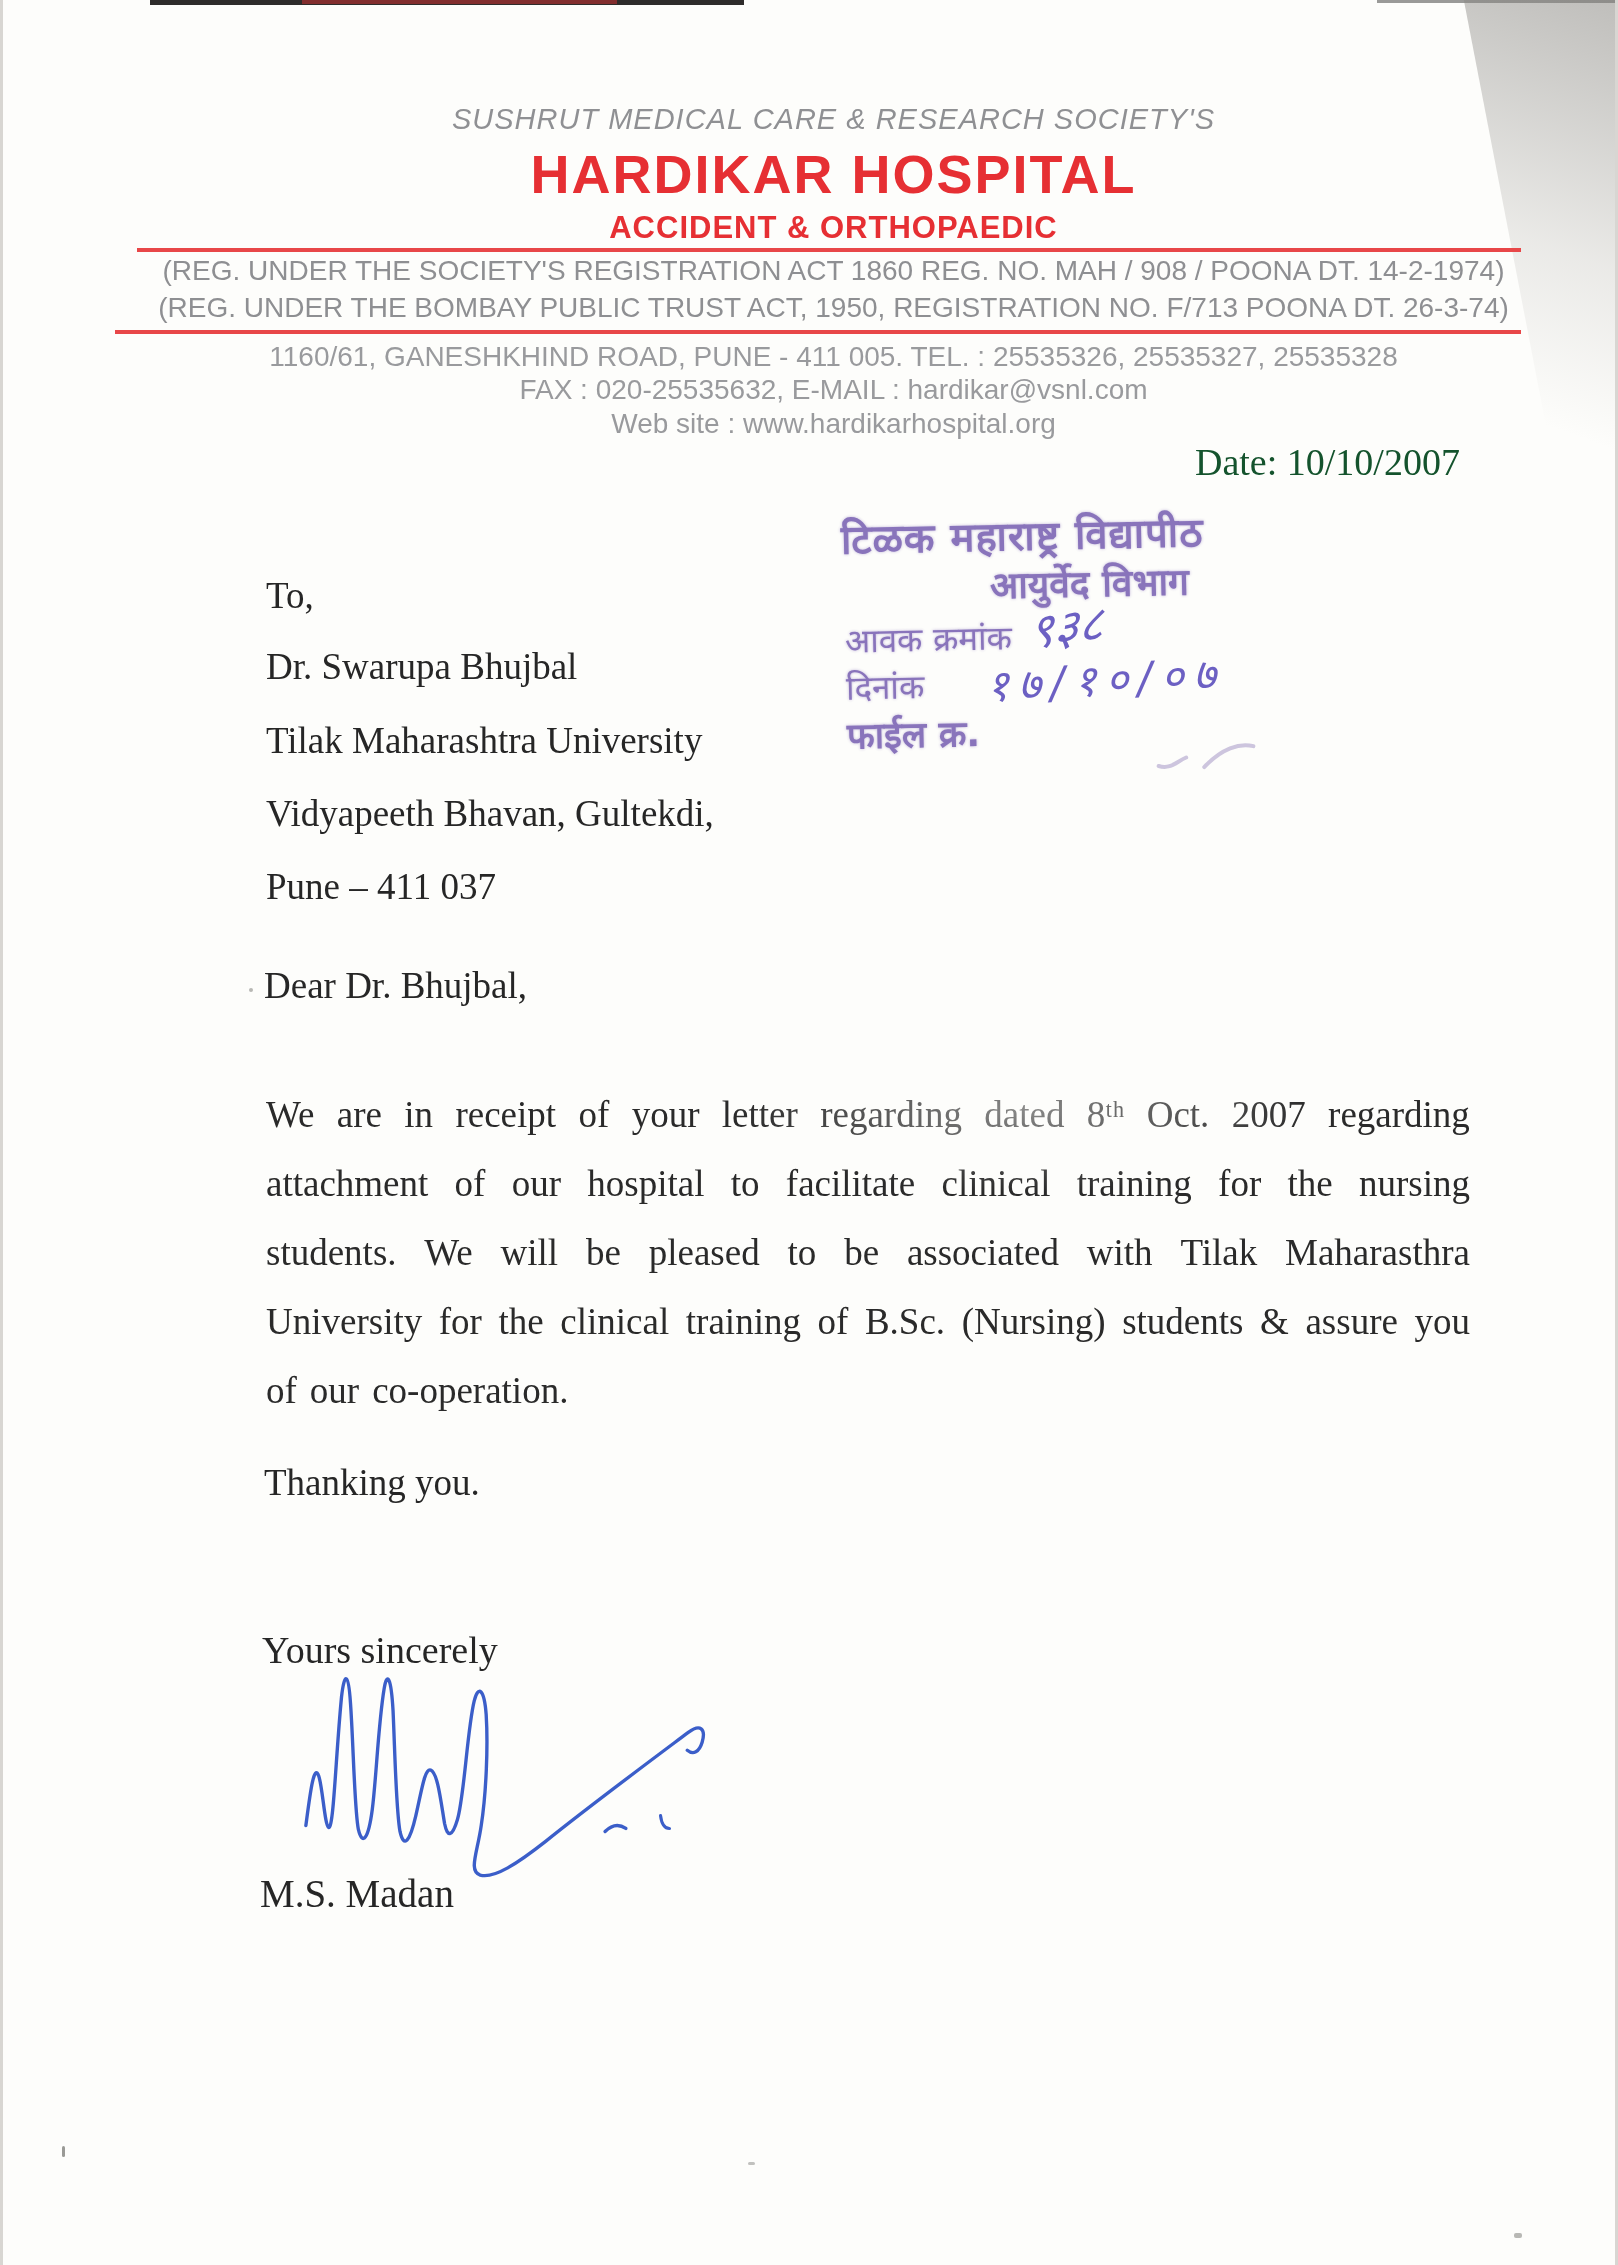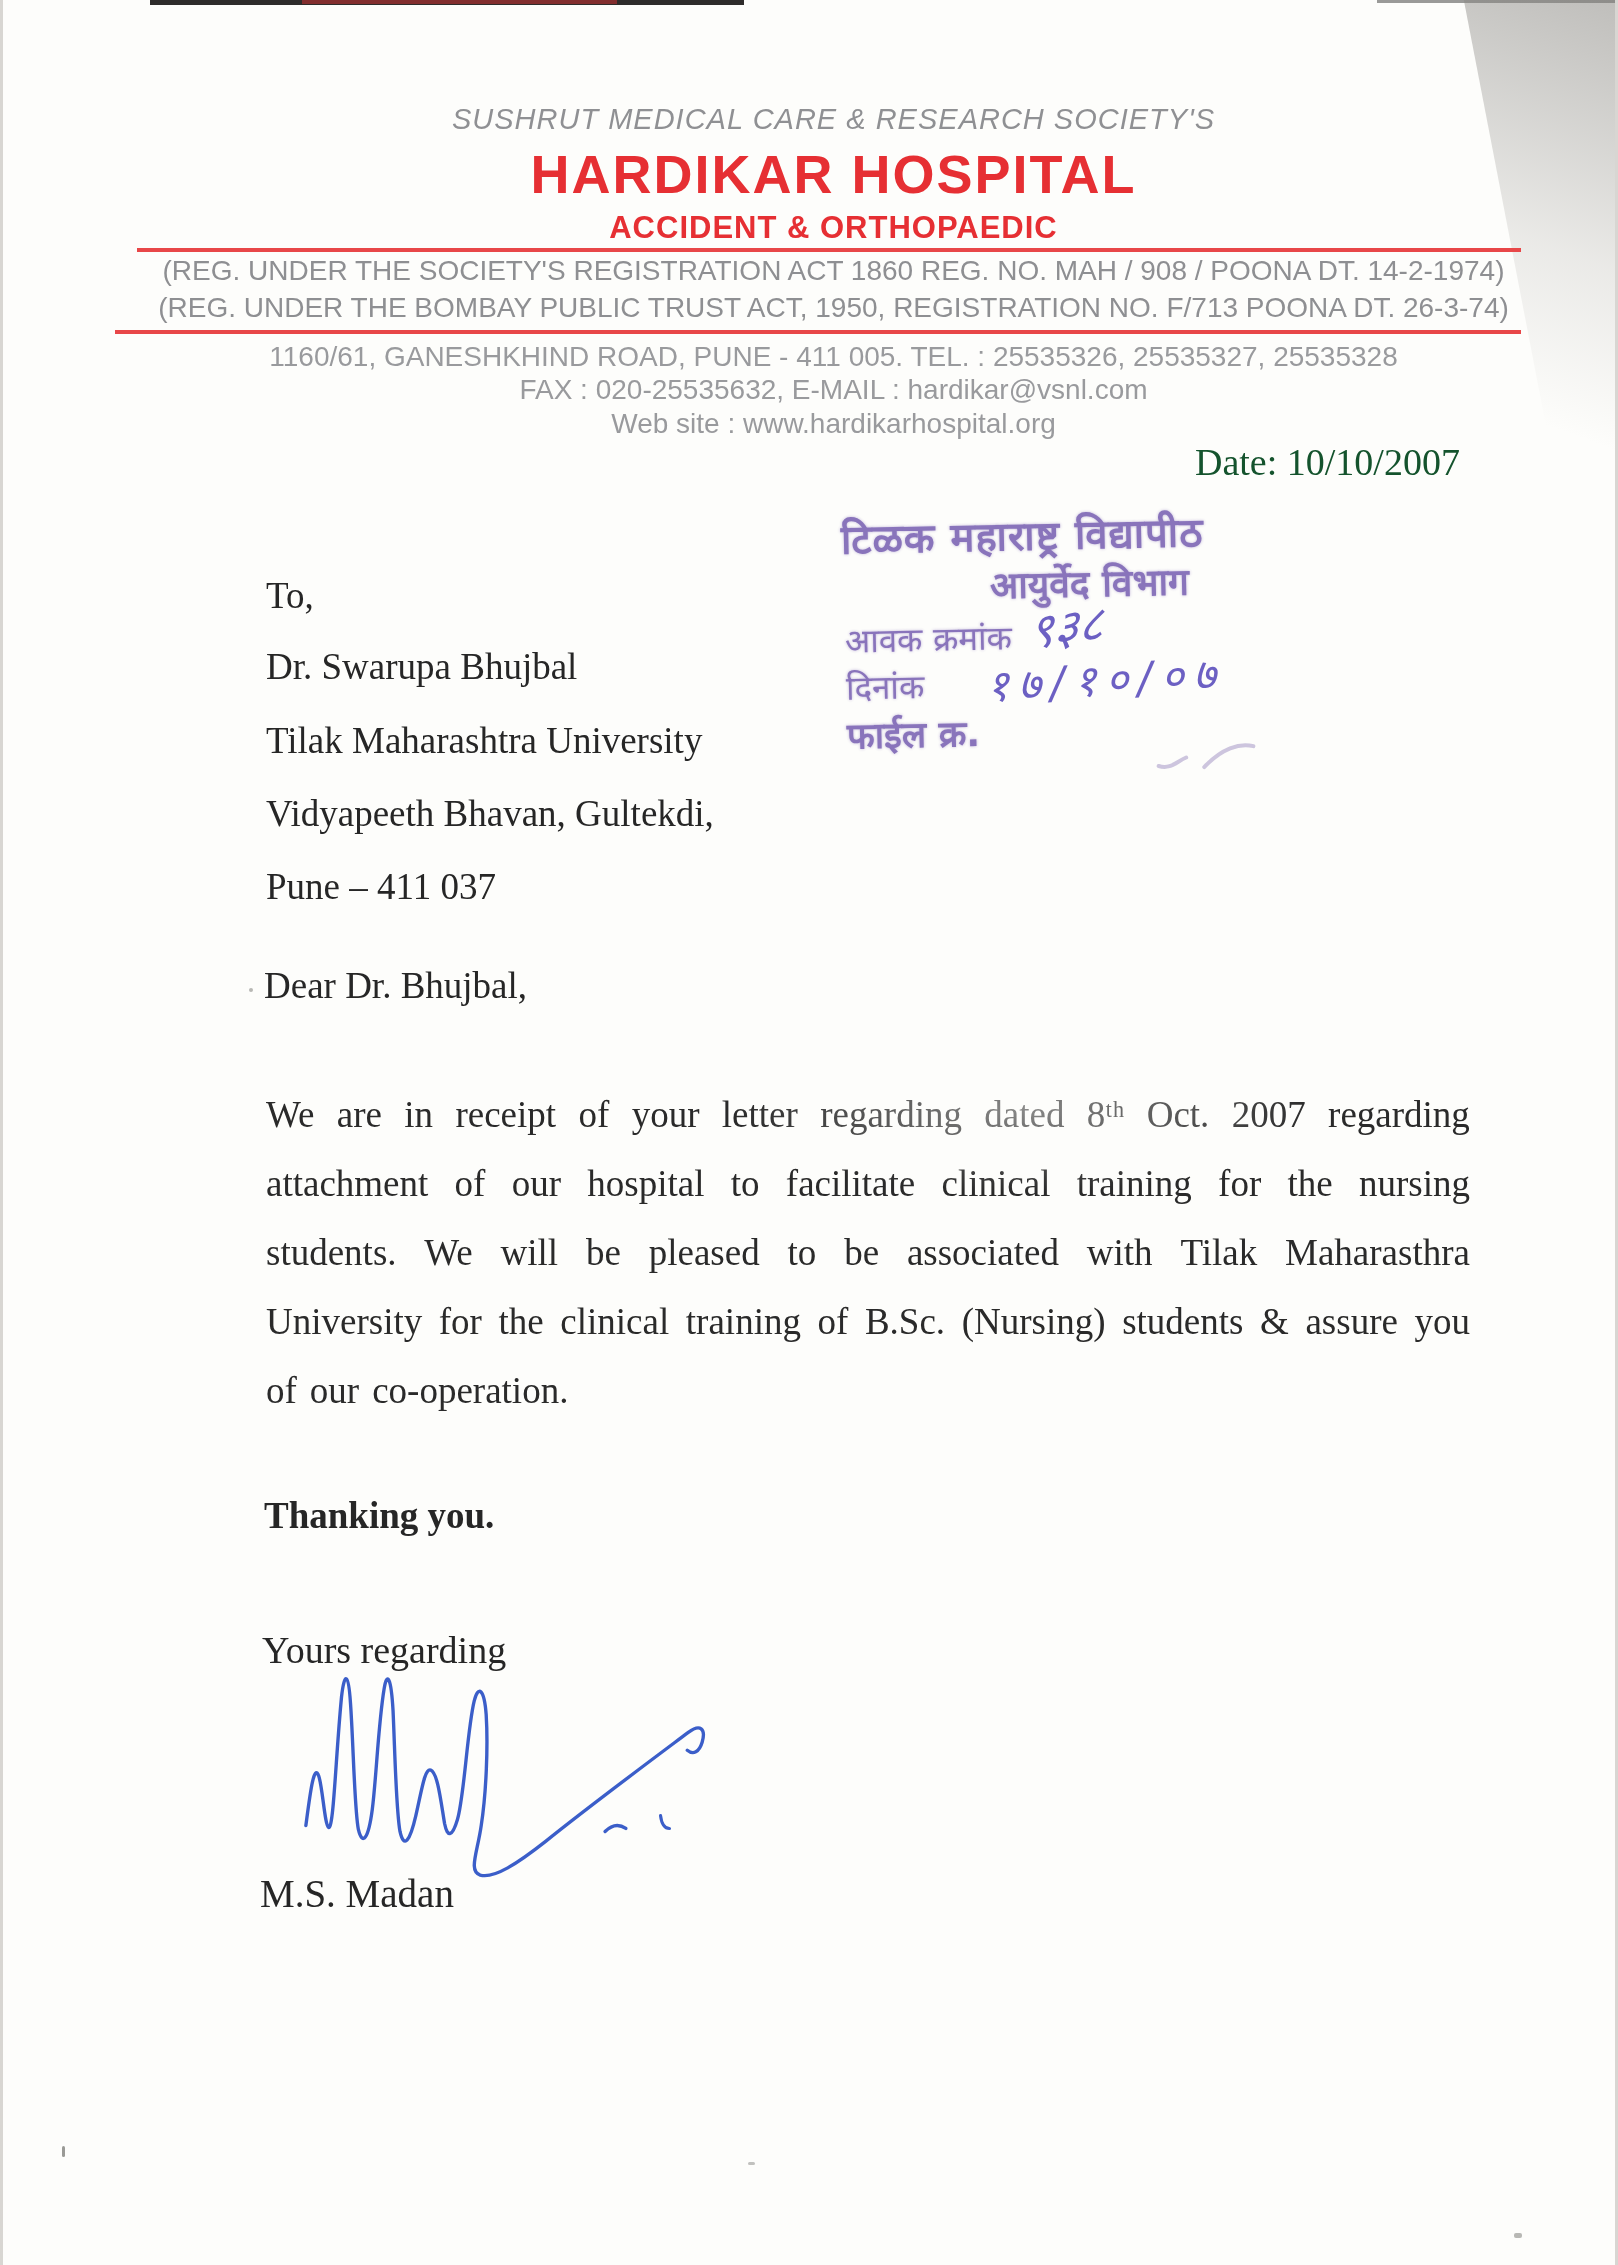--- a/index.html
+++ b/index.html
@@ -56,21 +56,21 @@
   
   .abs{position:absolute;white-space:nowrap;}
   .recip{left:263px;font-size:37px;}
   .bold{font-weight:normal;}
   .greeting{left:261px;top:964px;font-size:37px;}
   .paragraph{position:absolute;left:263px;top:1093px;width:1204px;font-size:37px;color:#2a2a2a;}
   .para-line{display:flex;justify-content:space-between;height:69px;align-items:flex-start;}
   .para-line.last{justify-content:flex-start;gap:13px;}
   .fade-overlay{position:absolute;left:263px;top:1069px;width:1204px;height:337px;pointer-events:none;
     background:radial-gradient(ellipse 416px 119px at 63% 12%,rgba(253,253,251,.45),rgba(253,253,251,0) 70%);}
-  .thanks{left:261px;top:1494px;font-size:37px;font-weight:bold;}
+  .thanks{left:261px;top:1461px;font-size:37px;}
   .sincerely{left:259px;top:1628px;font-size:38px;}
   .sig-svg{position:absolute;left:289px;top:1659px;}
   .signer{left:259px;top:1814px;font-size:39px;font-weight:bold;color:#2f2f2f;}
   .signer-title{left:257px;top:1871px;font-size:39px;}
 </style>
 </head>
 <body>
 
 <div class="page">
 
@@ -174,21 +174,21 @@
         <span>you</span>
       </div>
       <div class="para-line last">
         <span>of</span>
         <span>our</span>
         <span>co-operation.</span>
       </div>
     </div>
   <div class="fade-overlay"></div>
   <div class="abs thanks">Thanking you.</div>
-  <div class="abs sincerely">Yours regarding</div>
+  <div class="abs sincerely">Yours sincerely</div>
 
   <svg class="sig-svg" width="426" height="228" viewBox="0 0 430 230">
     <path d="M 14 168 C 18 138, 22 104, 27 118 C 31 130, 33 168, 37 170
          C 42 172, 44 100, 50 38 C 53 12, 57 14, 59 44 C 62 86, 63 152, 67 172
          C 71 189, 77 182, 81 152 C 85 122, 87 66, 93 30 C 96 12, 100 18, 102 52
          C 104 96, 105 152, 109 174 C 113 192, 119 184, 125 158 C 131 132, 134 110, 140 112
          C 147 115, 150 142, 154 166 C 157 181, 162 179, 167 162 C 174 138, 177 70, 184 42
          C 188 26, 194 30, 196 56 C 198 88, 196 136, 191 168 C 187 196, 178 214, 190 218
          C 204 222, 228 206, 256 184 C 302 147, 368 98, 400 74 C 412 65, 418 70, 414 84
          C 411 94, 405 97, 399 92" fill="none" stroke="#3b5ec9" stroke-width="3.4" stroke-linecap="round"></path>

